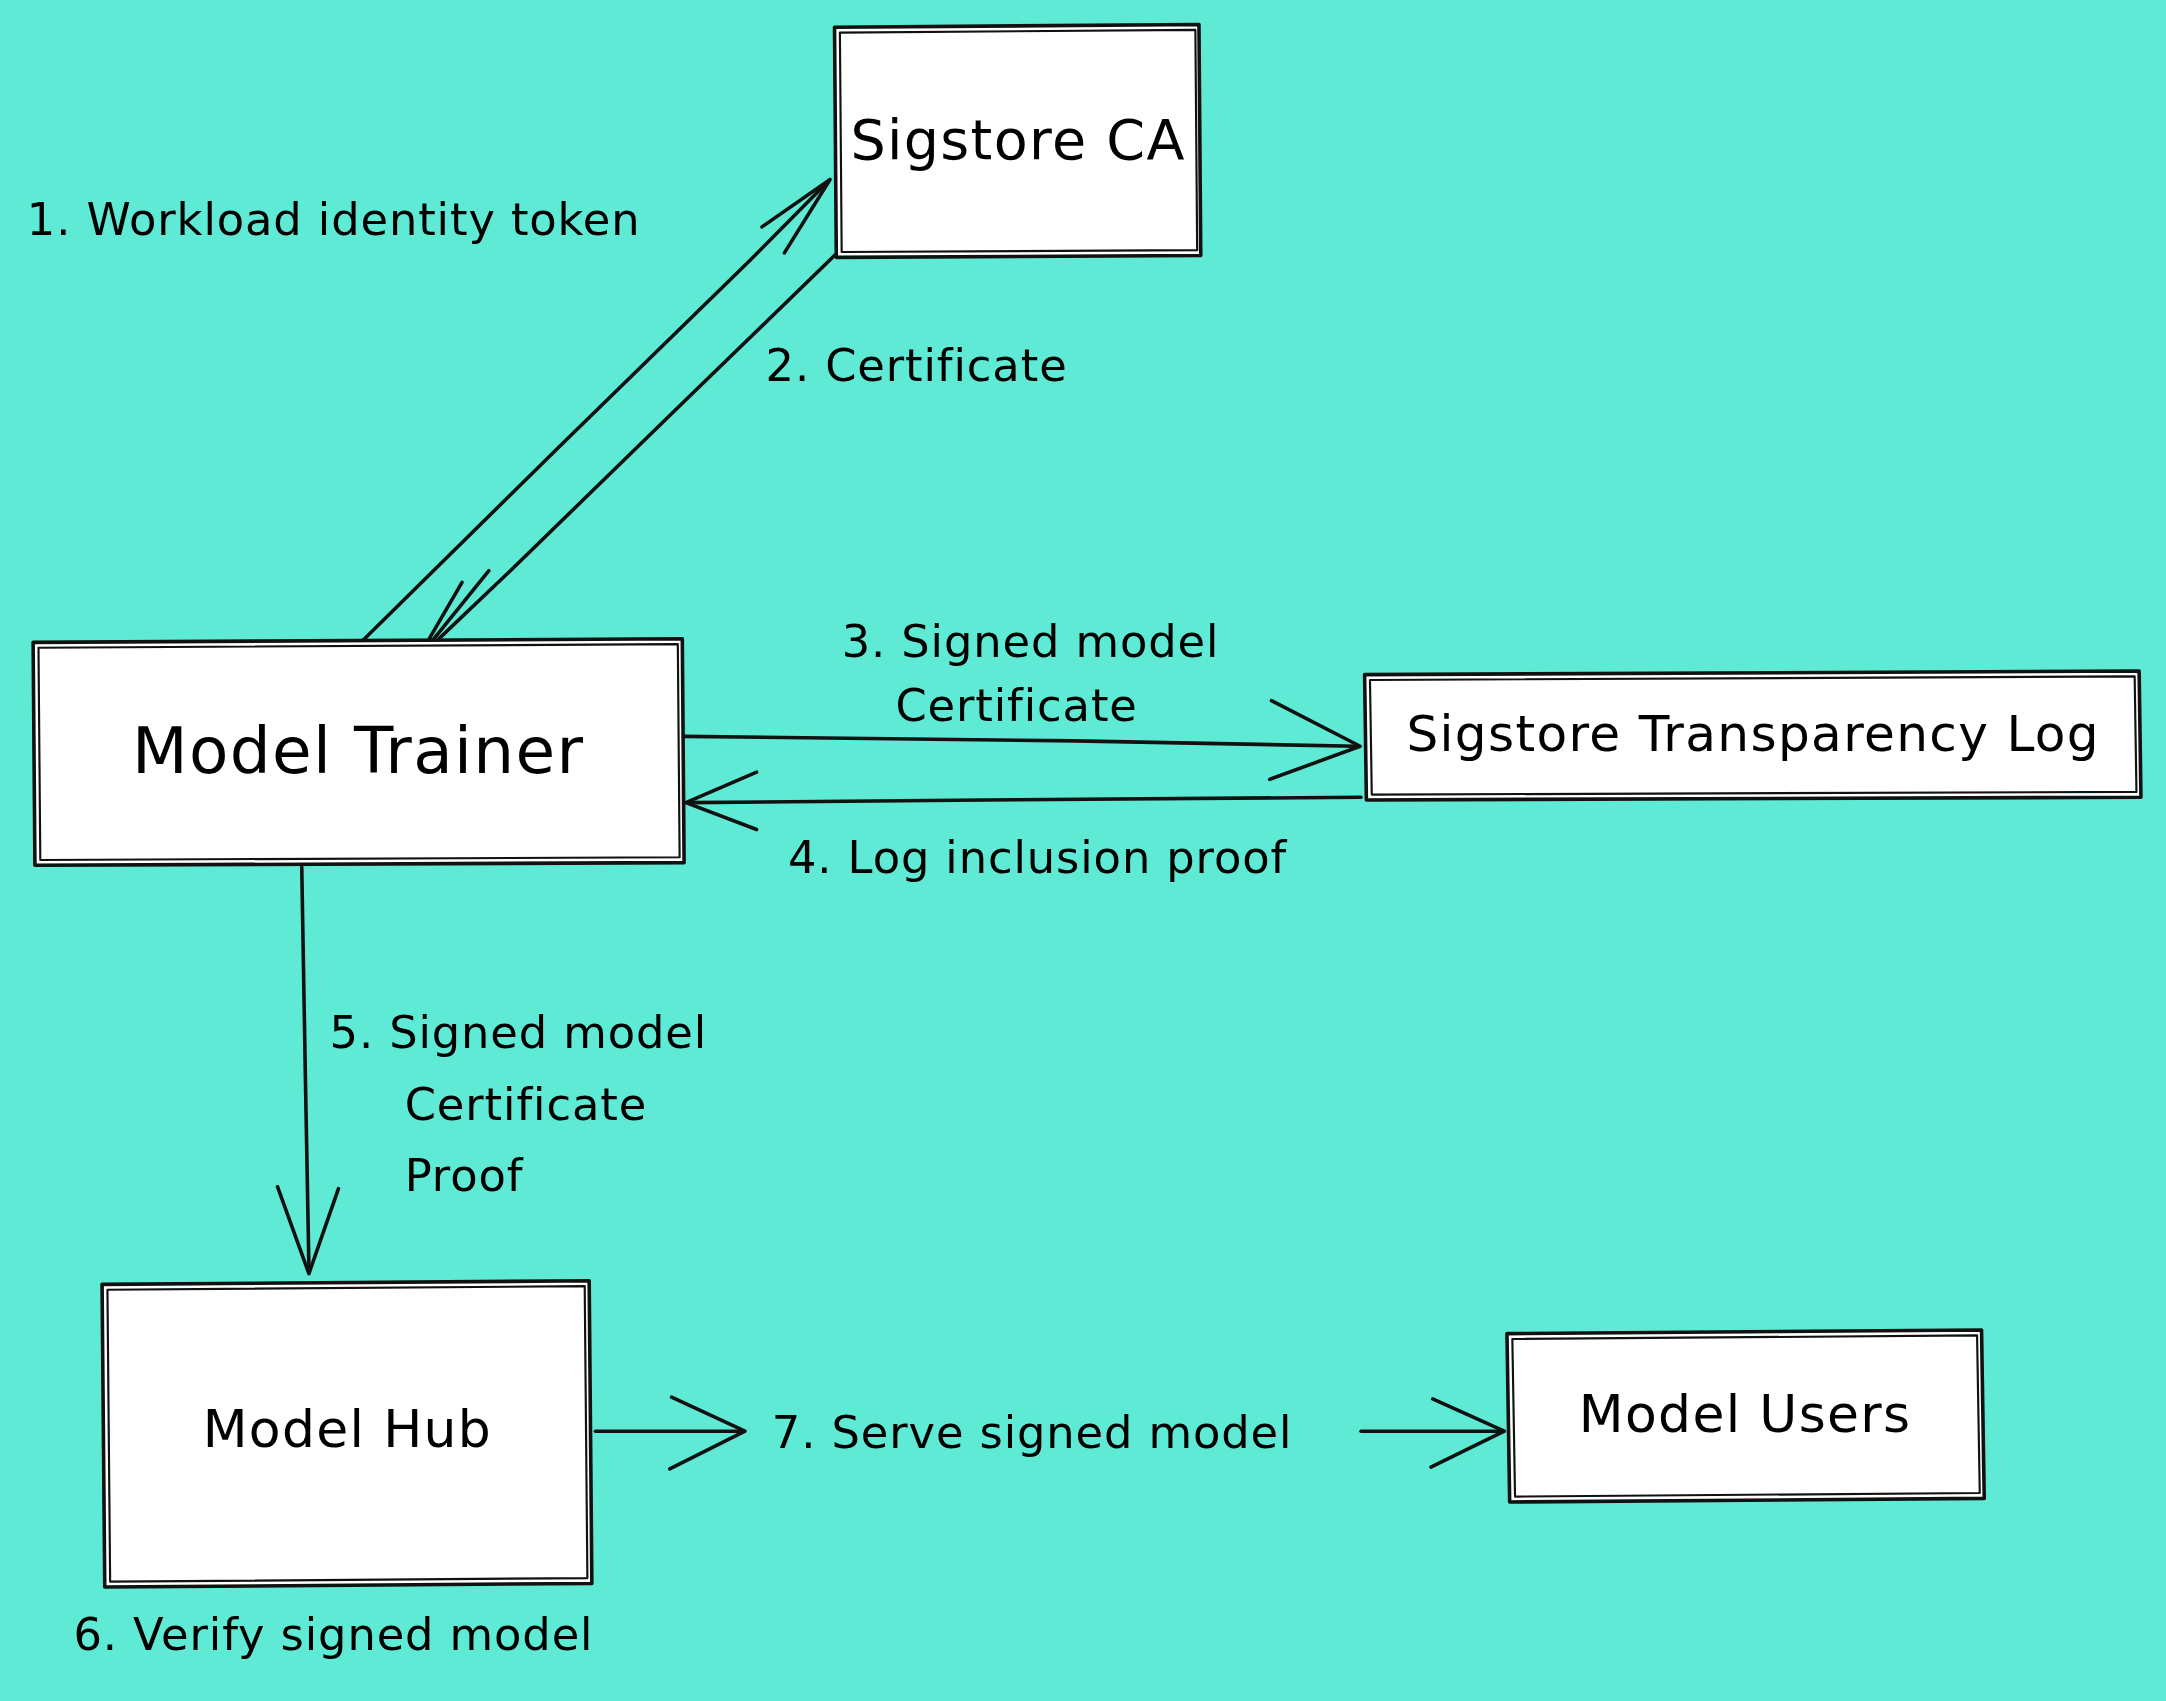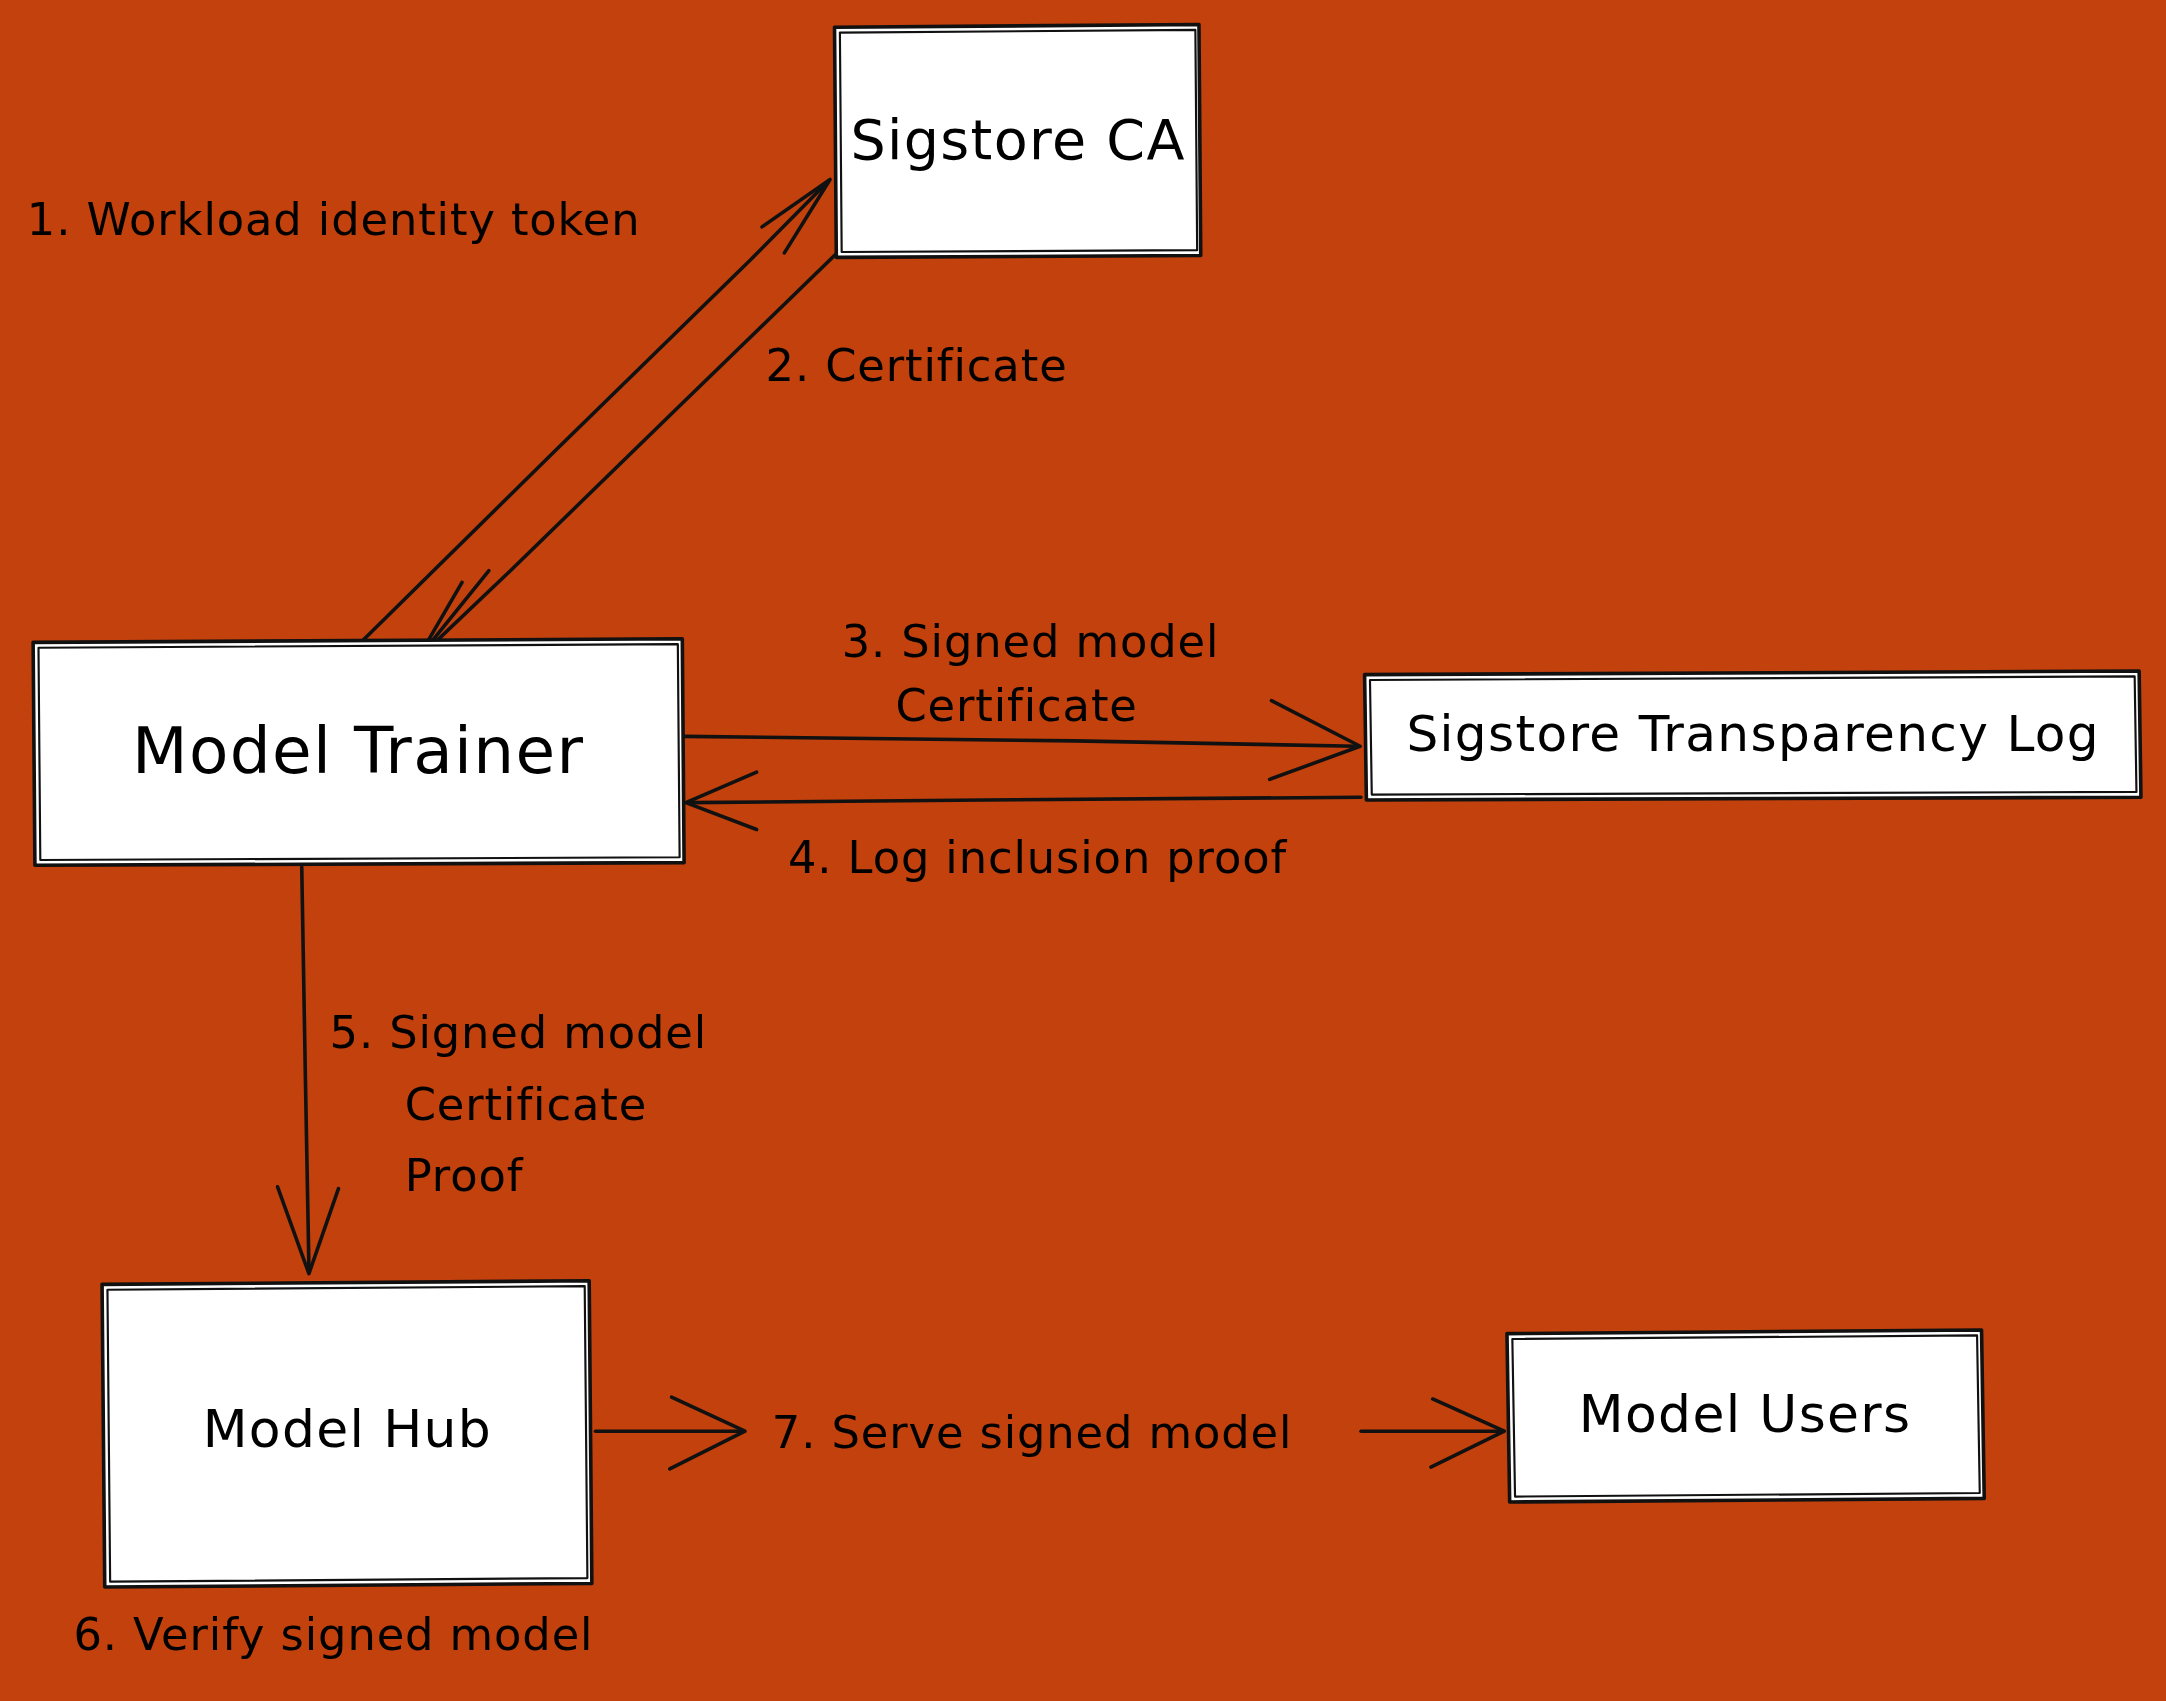--- a/index.html
+++ b/index.html
@@ -4,21 +4,21 @@
 <style>
   html, body {
     margin: 0;
     padding: 0;
     background: #ffffff;
   }
   #canvas {
     position: relative;
     width: 2166px;
     height: 1702px;
-    background: #c2410c;
+    background: #5eead4;
     overflow: hidden;
     font-family: "DejaVu Sans", sans-serif;
   }
   #diagram-svg {
     position: absolute;
     left: 0;
     top: 0;
     width: 2166px;
     height: 1702px;
   }

